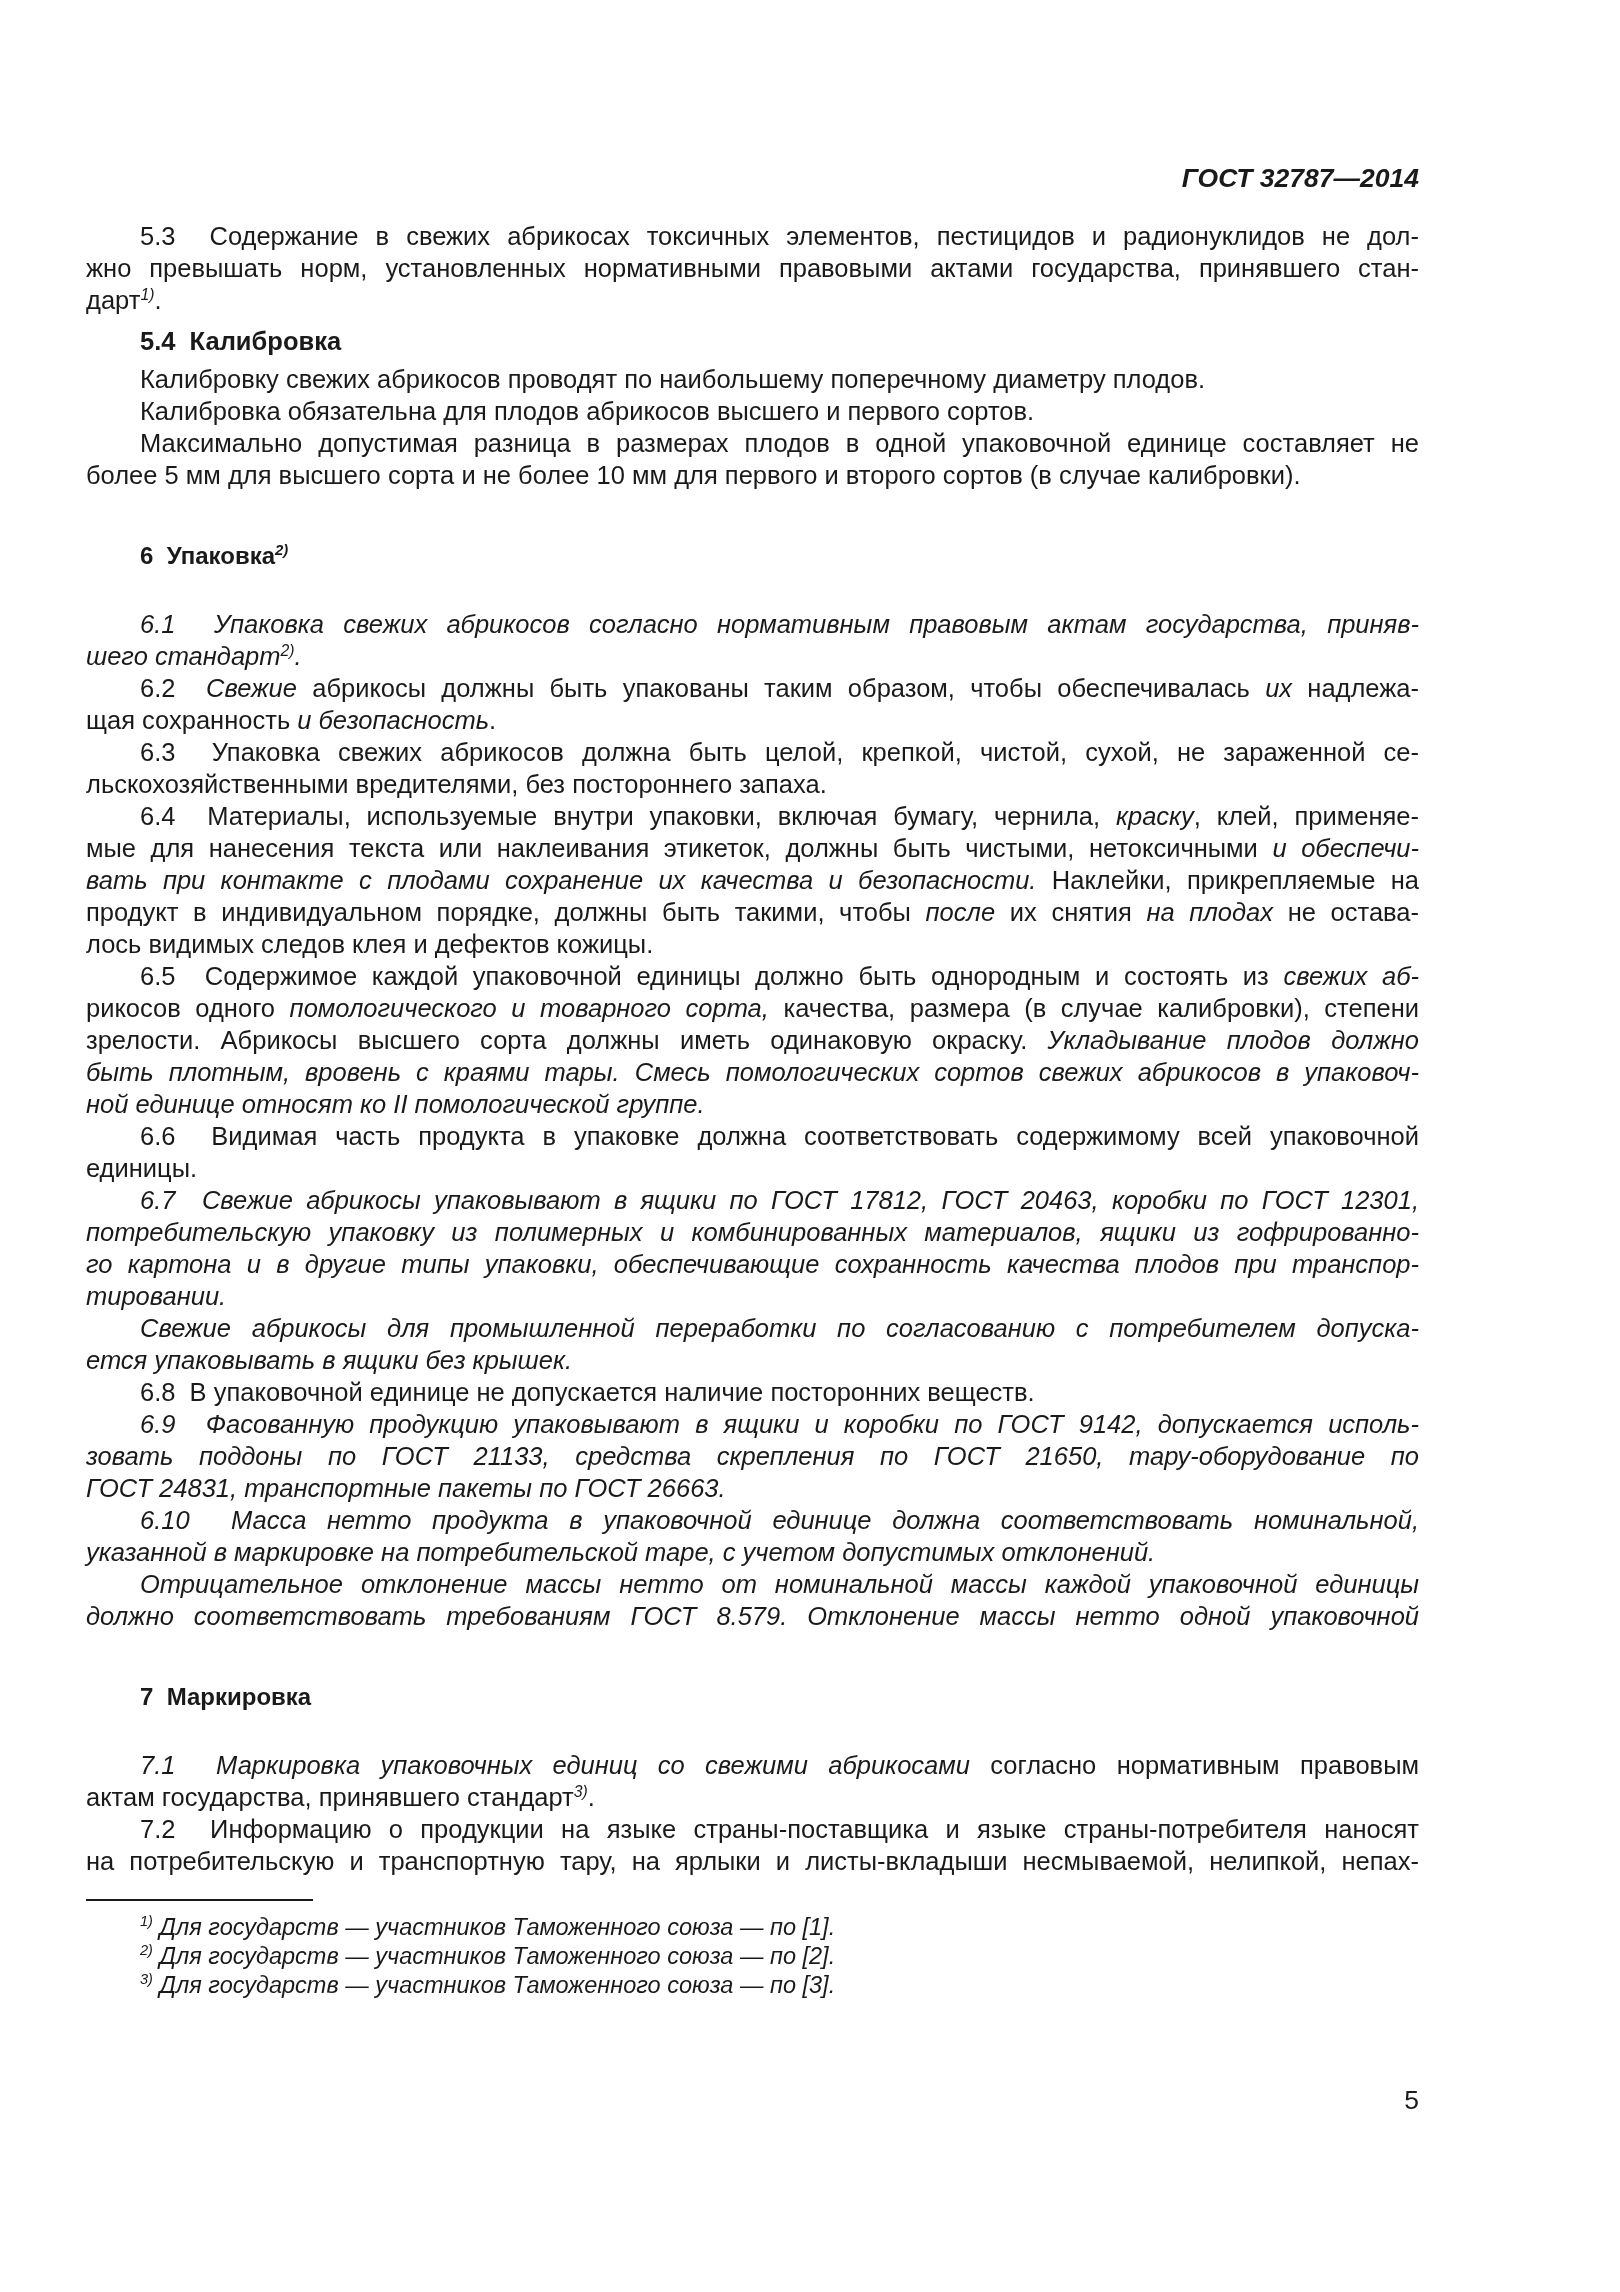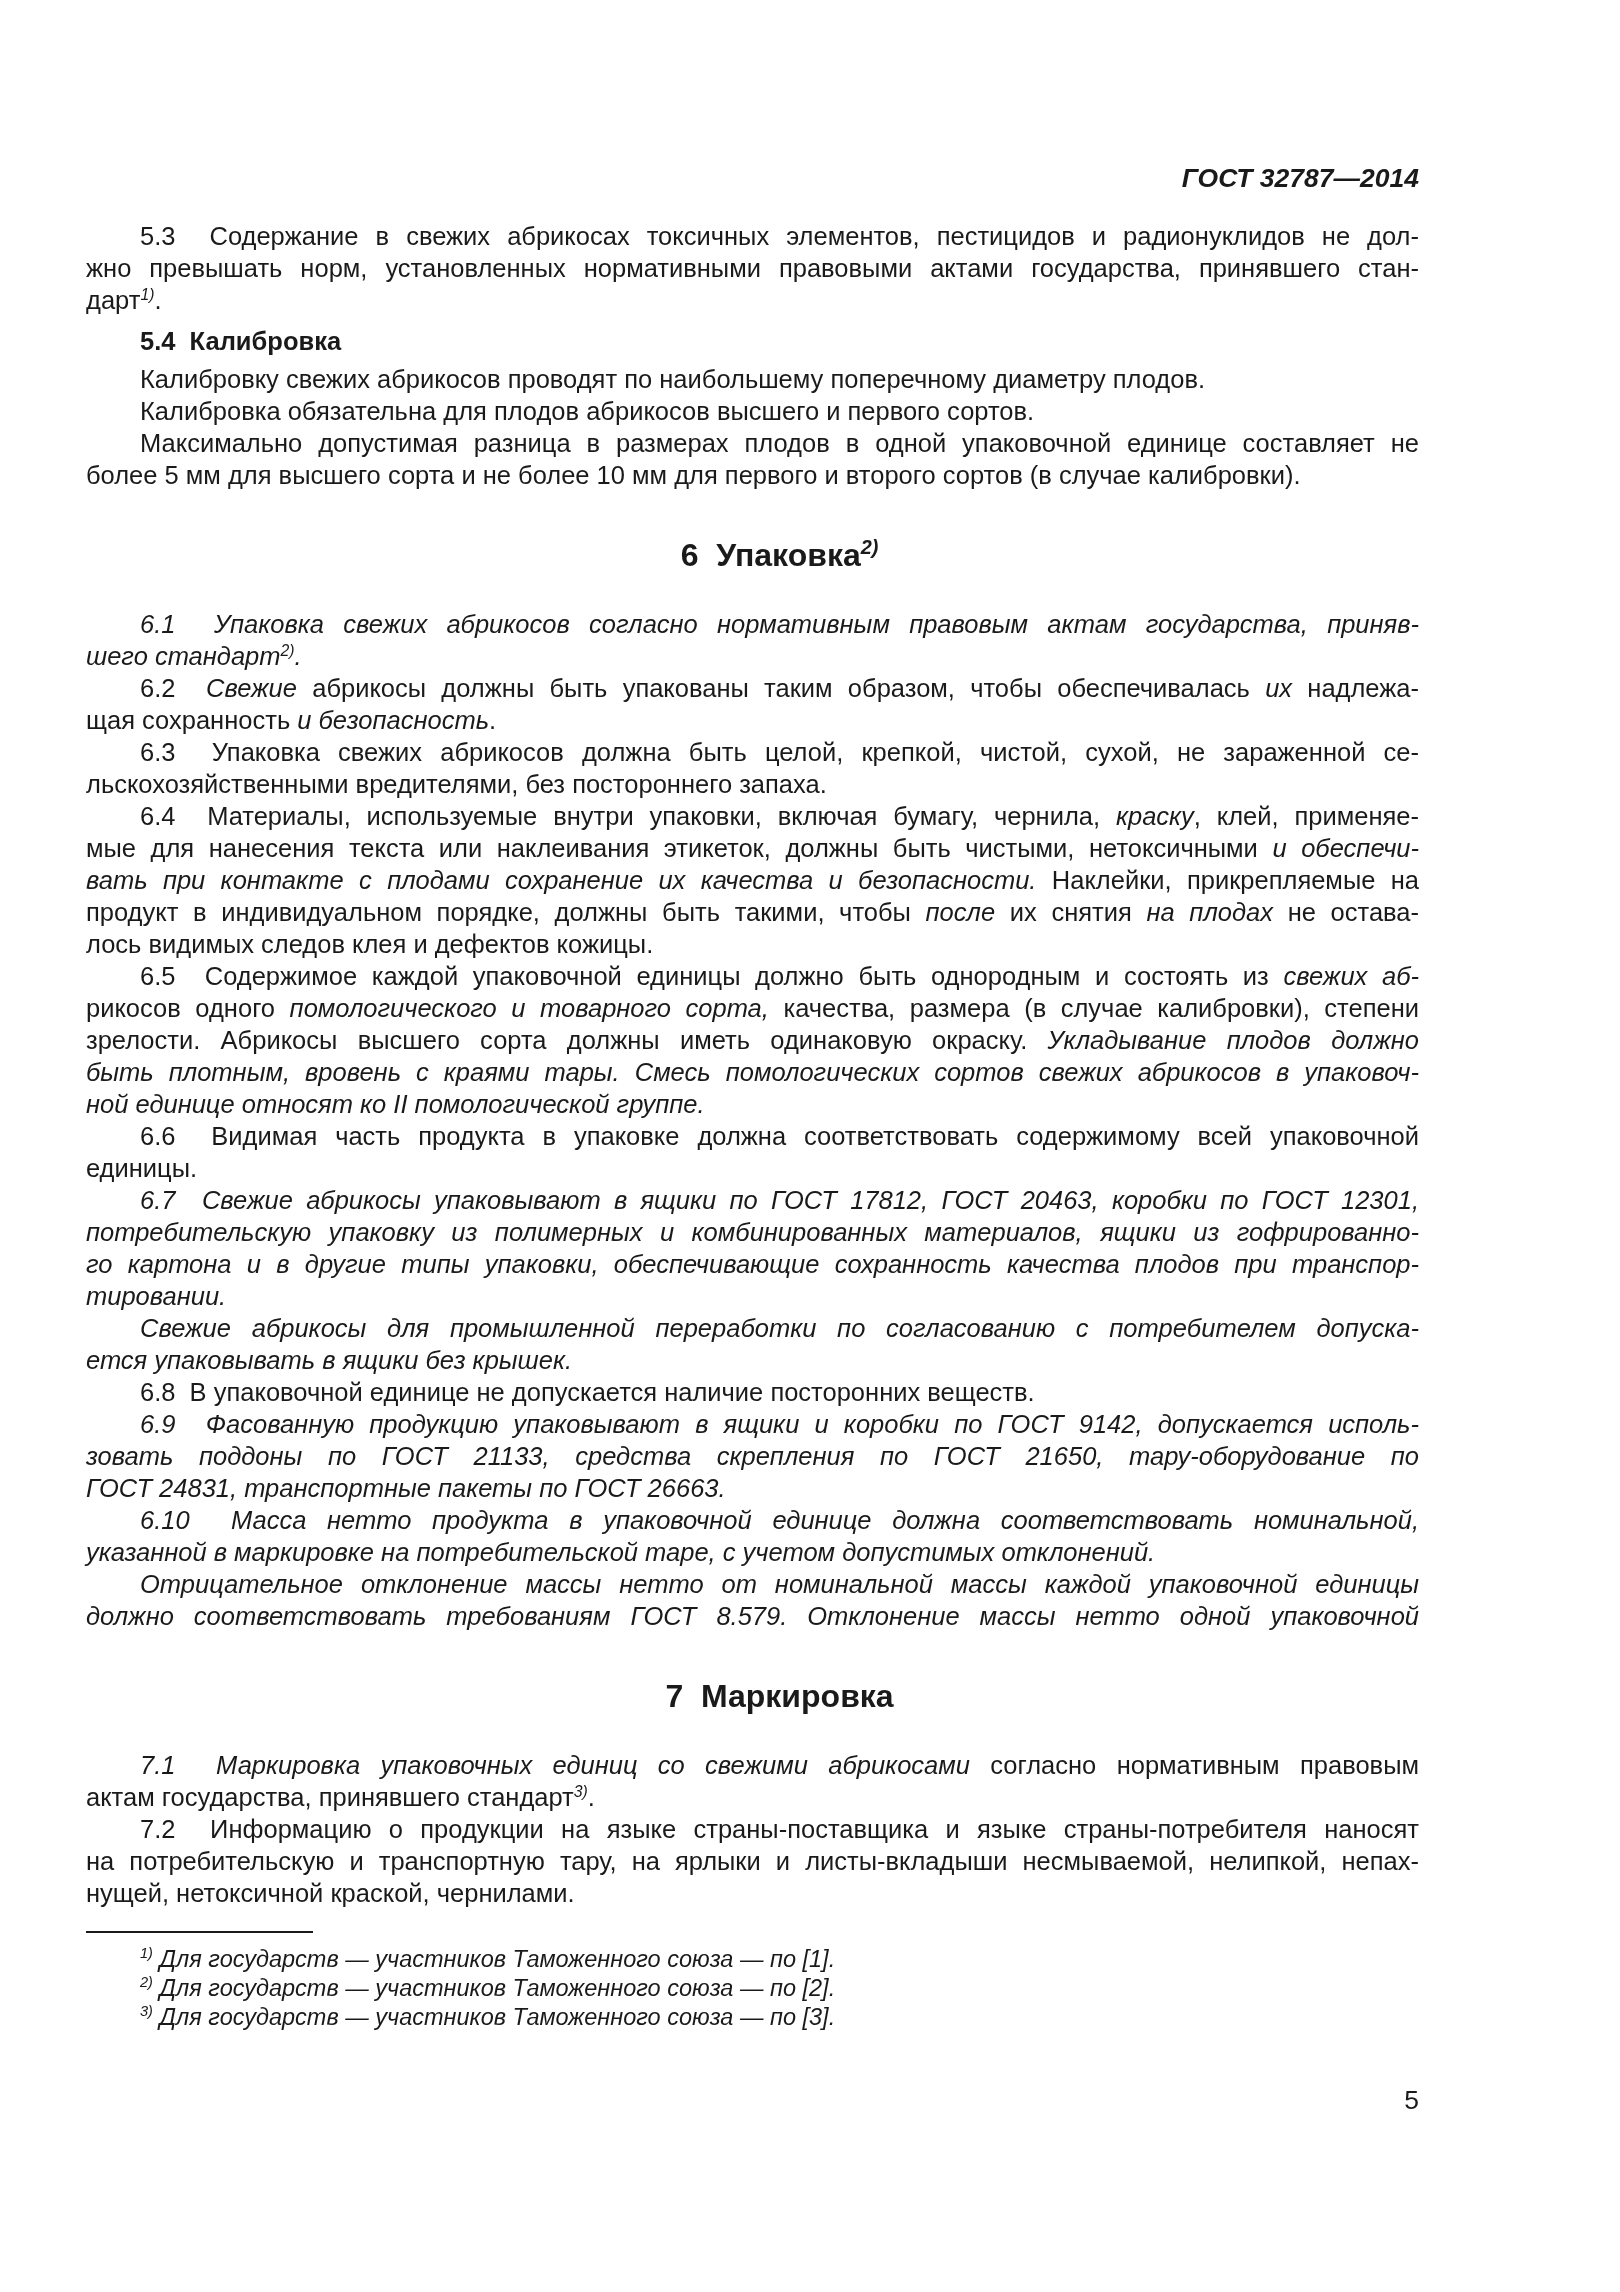--- a/index.html
+++ b/index.html
@@ -9,21 +9,21 @@
     font-family: "Liberation Sans", sans-serif;
     color: #1a1a1a;
     box-sizing: border-box;
     padding: 165px 201px 0 86px;
     overflow: hidden;
   }
   .doc-header { text-align: right; font-weight: 700; font-size: 26.5px; line-height: 27.4px; margin-bottom: 27.4px; font-style: italic; }
   .para .line, .h2 .line { font-size: 25.5px; line-height: 32px; }
   .h2 { margin: 8.8px 0 6.9px; }
   .h1 { margin: 45px 0 33px; }
-  .h1 .line { font-size: 32px; line-height: 39px; text-align: center; }
+  .h1 .line { font-size: 24px; line-height: 39px; }
   .footnote .line { font-size: 23.5px; line-height: 29px; }
   .indent > .line.first { padding-left: 54px; }
   .line.j { text-align: justify; text-align-last: justify; }
   .rule { border-top: 2px solid #1a1a1a; width: 227px; height: 0; margin: 21.6px 0 11.8px; }
   sup { font-size: 0.62em; vertical-align: super; line-height: 0; }
   .it { font-style: italic; }
   .bd { font-weight: 700; }
   .page-number { position: absolute; top: 2084px; right: 201px; font-size: 26.5px; line-height: 32px; }
 </style>
 </head>
@@ -114,21 +114,20 @@
       <div class="block h1 indent">
         <div class="line first"><span class="bd">7&nbsp; Маркировка</span></div>
       </div>
       <div class="block para indent">
         <div class="line first j"><span class="it">7.1&nbsp; Маркировка упаковочных единиц со свежими абрикосами</span><span> согласно нормативным правовым</span></div>
         <div class="line"><span>актам государства, принявшего стандарт</span><sup class="it">3)</sup><span>.</span></div>
       </div>
       <div class="block para indent">
         <div class="line first j"><span>7.2&nbsp; Информацию о продукции на языке страны-поставщика и языке страны-потребителя наносят</span></div>
         <div class="line j"><span>на потребительскую и транспортную тару, на ярлыки и листы-вкладыши несмываемой, нелипкой, непах-</span></div>
-        <div class="line"><span>нущей, нетоксичной краской, чернилами.</span></div>
       </div>
       <div class="block rule"></div>
       <div class="block footnote indent">
         <div class="line first"><sup class="it">1)</sup><span class="it">&nbsp;Для государств — участников Таможенного союза — по [1].</span></div>
       </div>
       <div class="block footnote indent">
         <div class="line first"><sup class="it">2)</sup><span class="it">&nbsp;Для государств — участников Таможенного союза — по [2].</span></div>
       </div>
       <div class="block footnote indent">
         <div class="line first"><sup class="it">3)</sup><span class="it">&nbsp;Для государств — участников Таможенного союза — по [3].</span></div>

